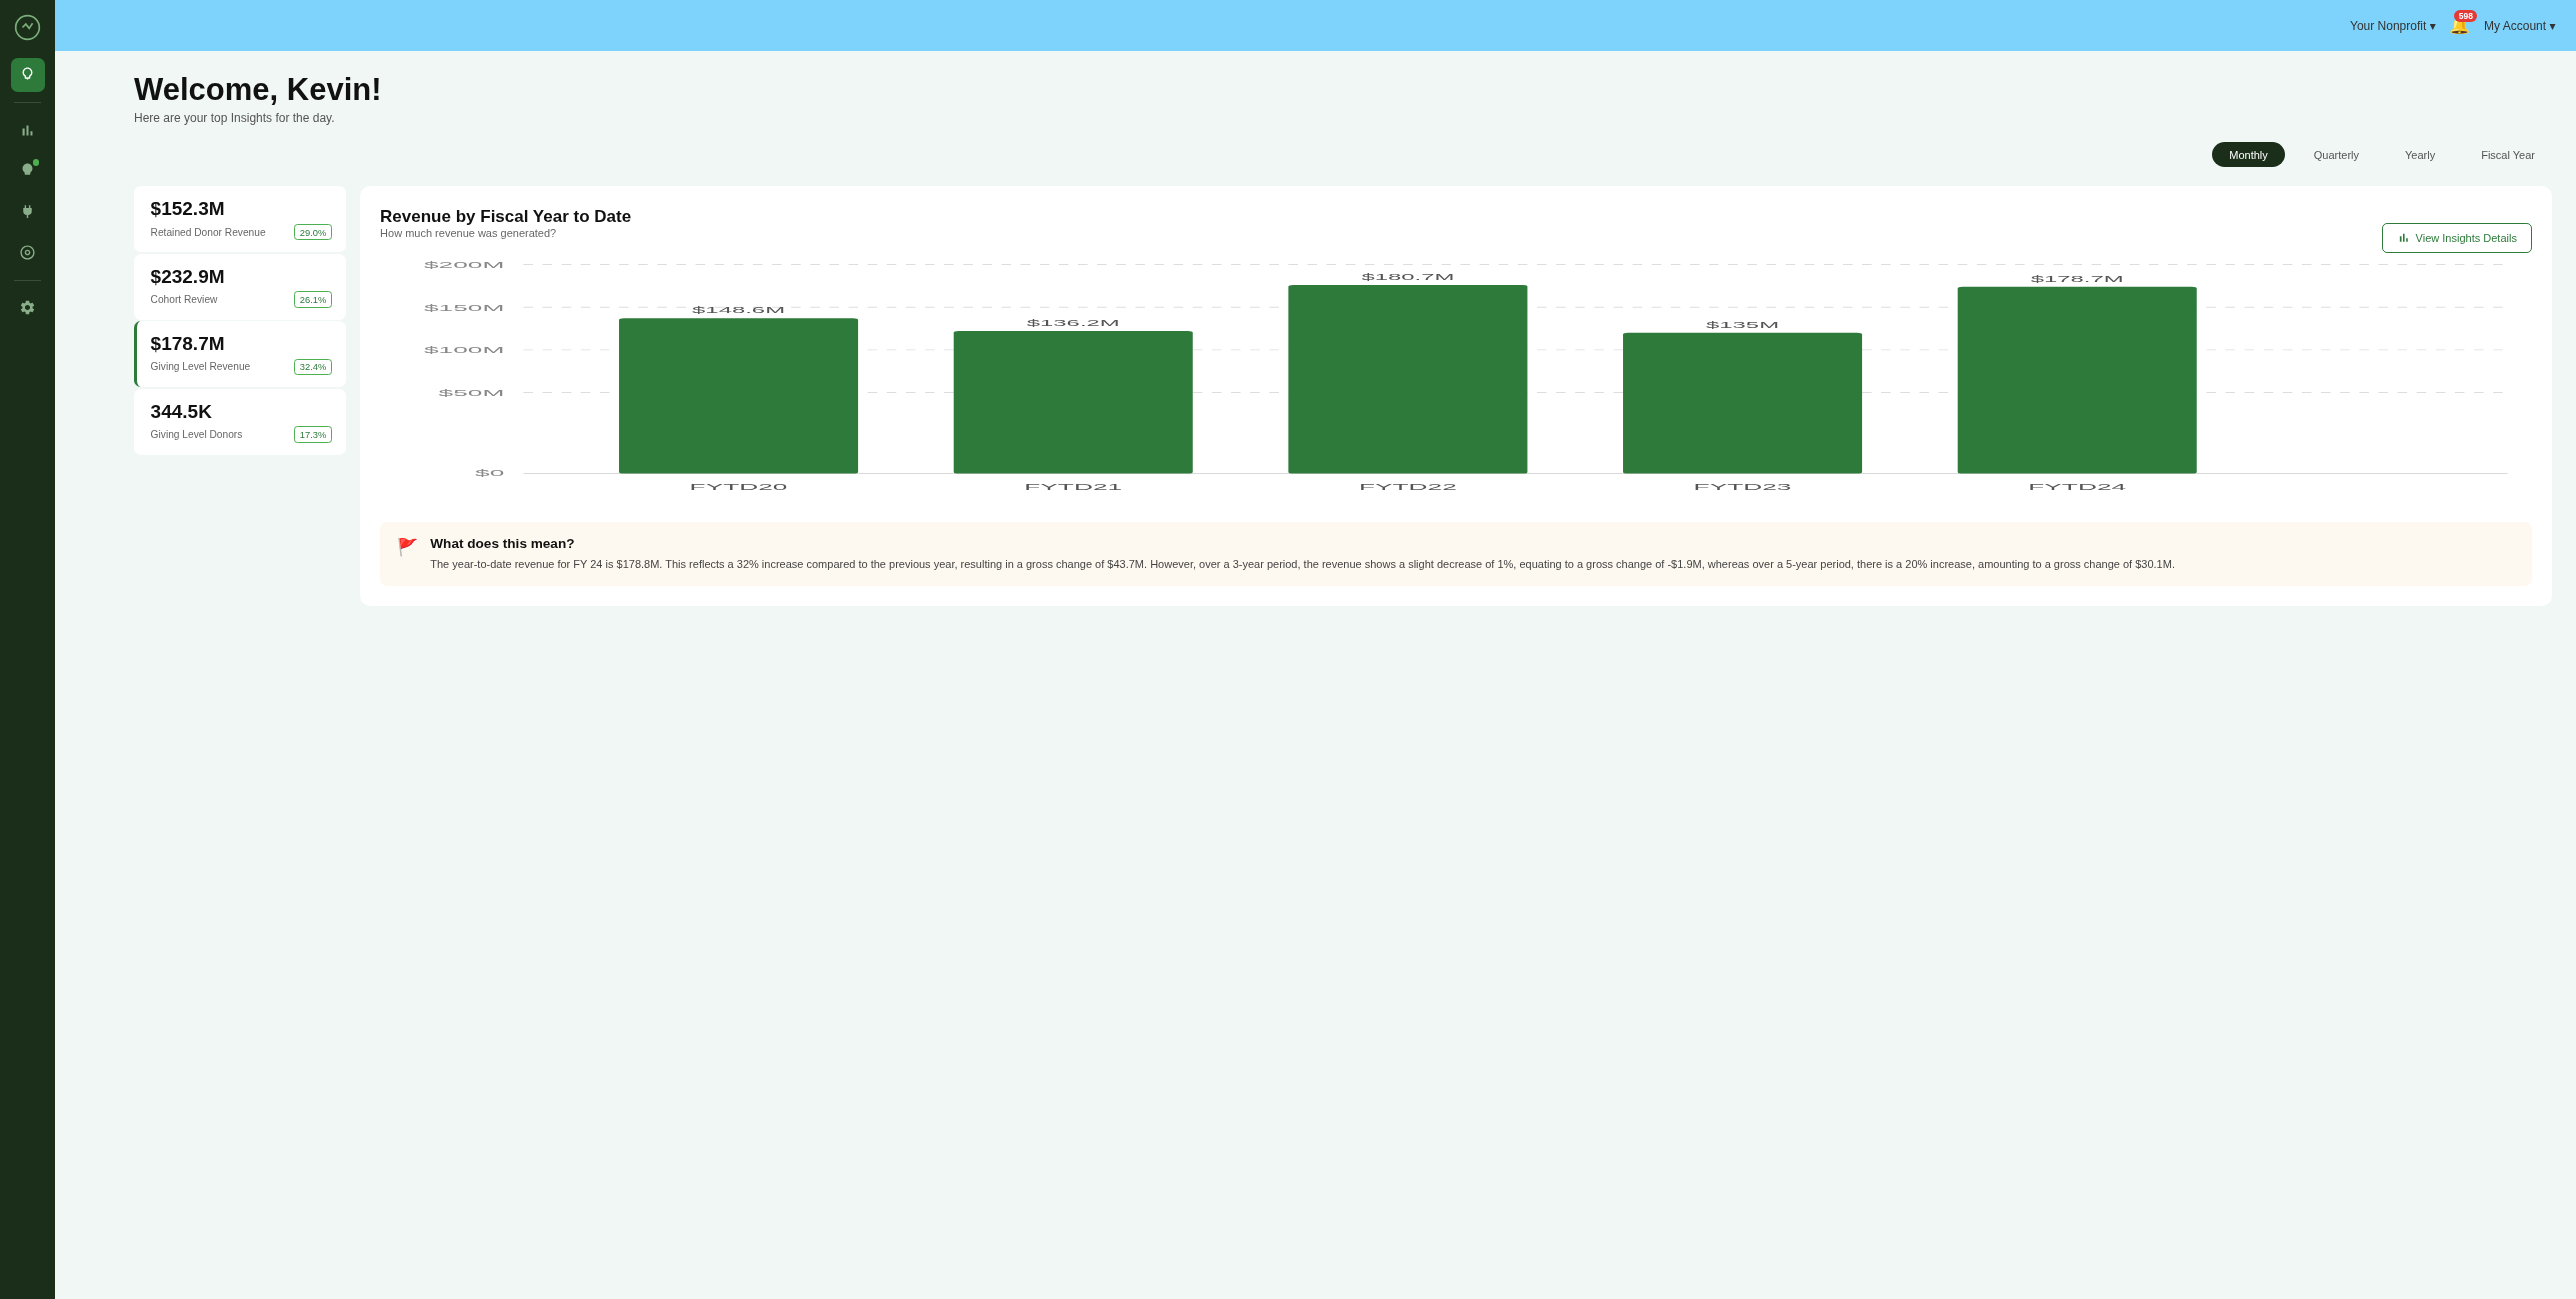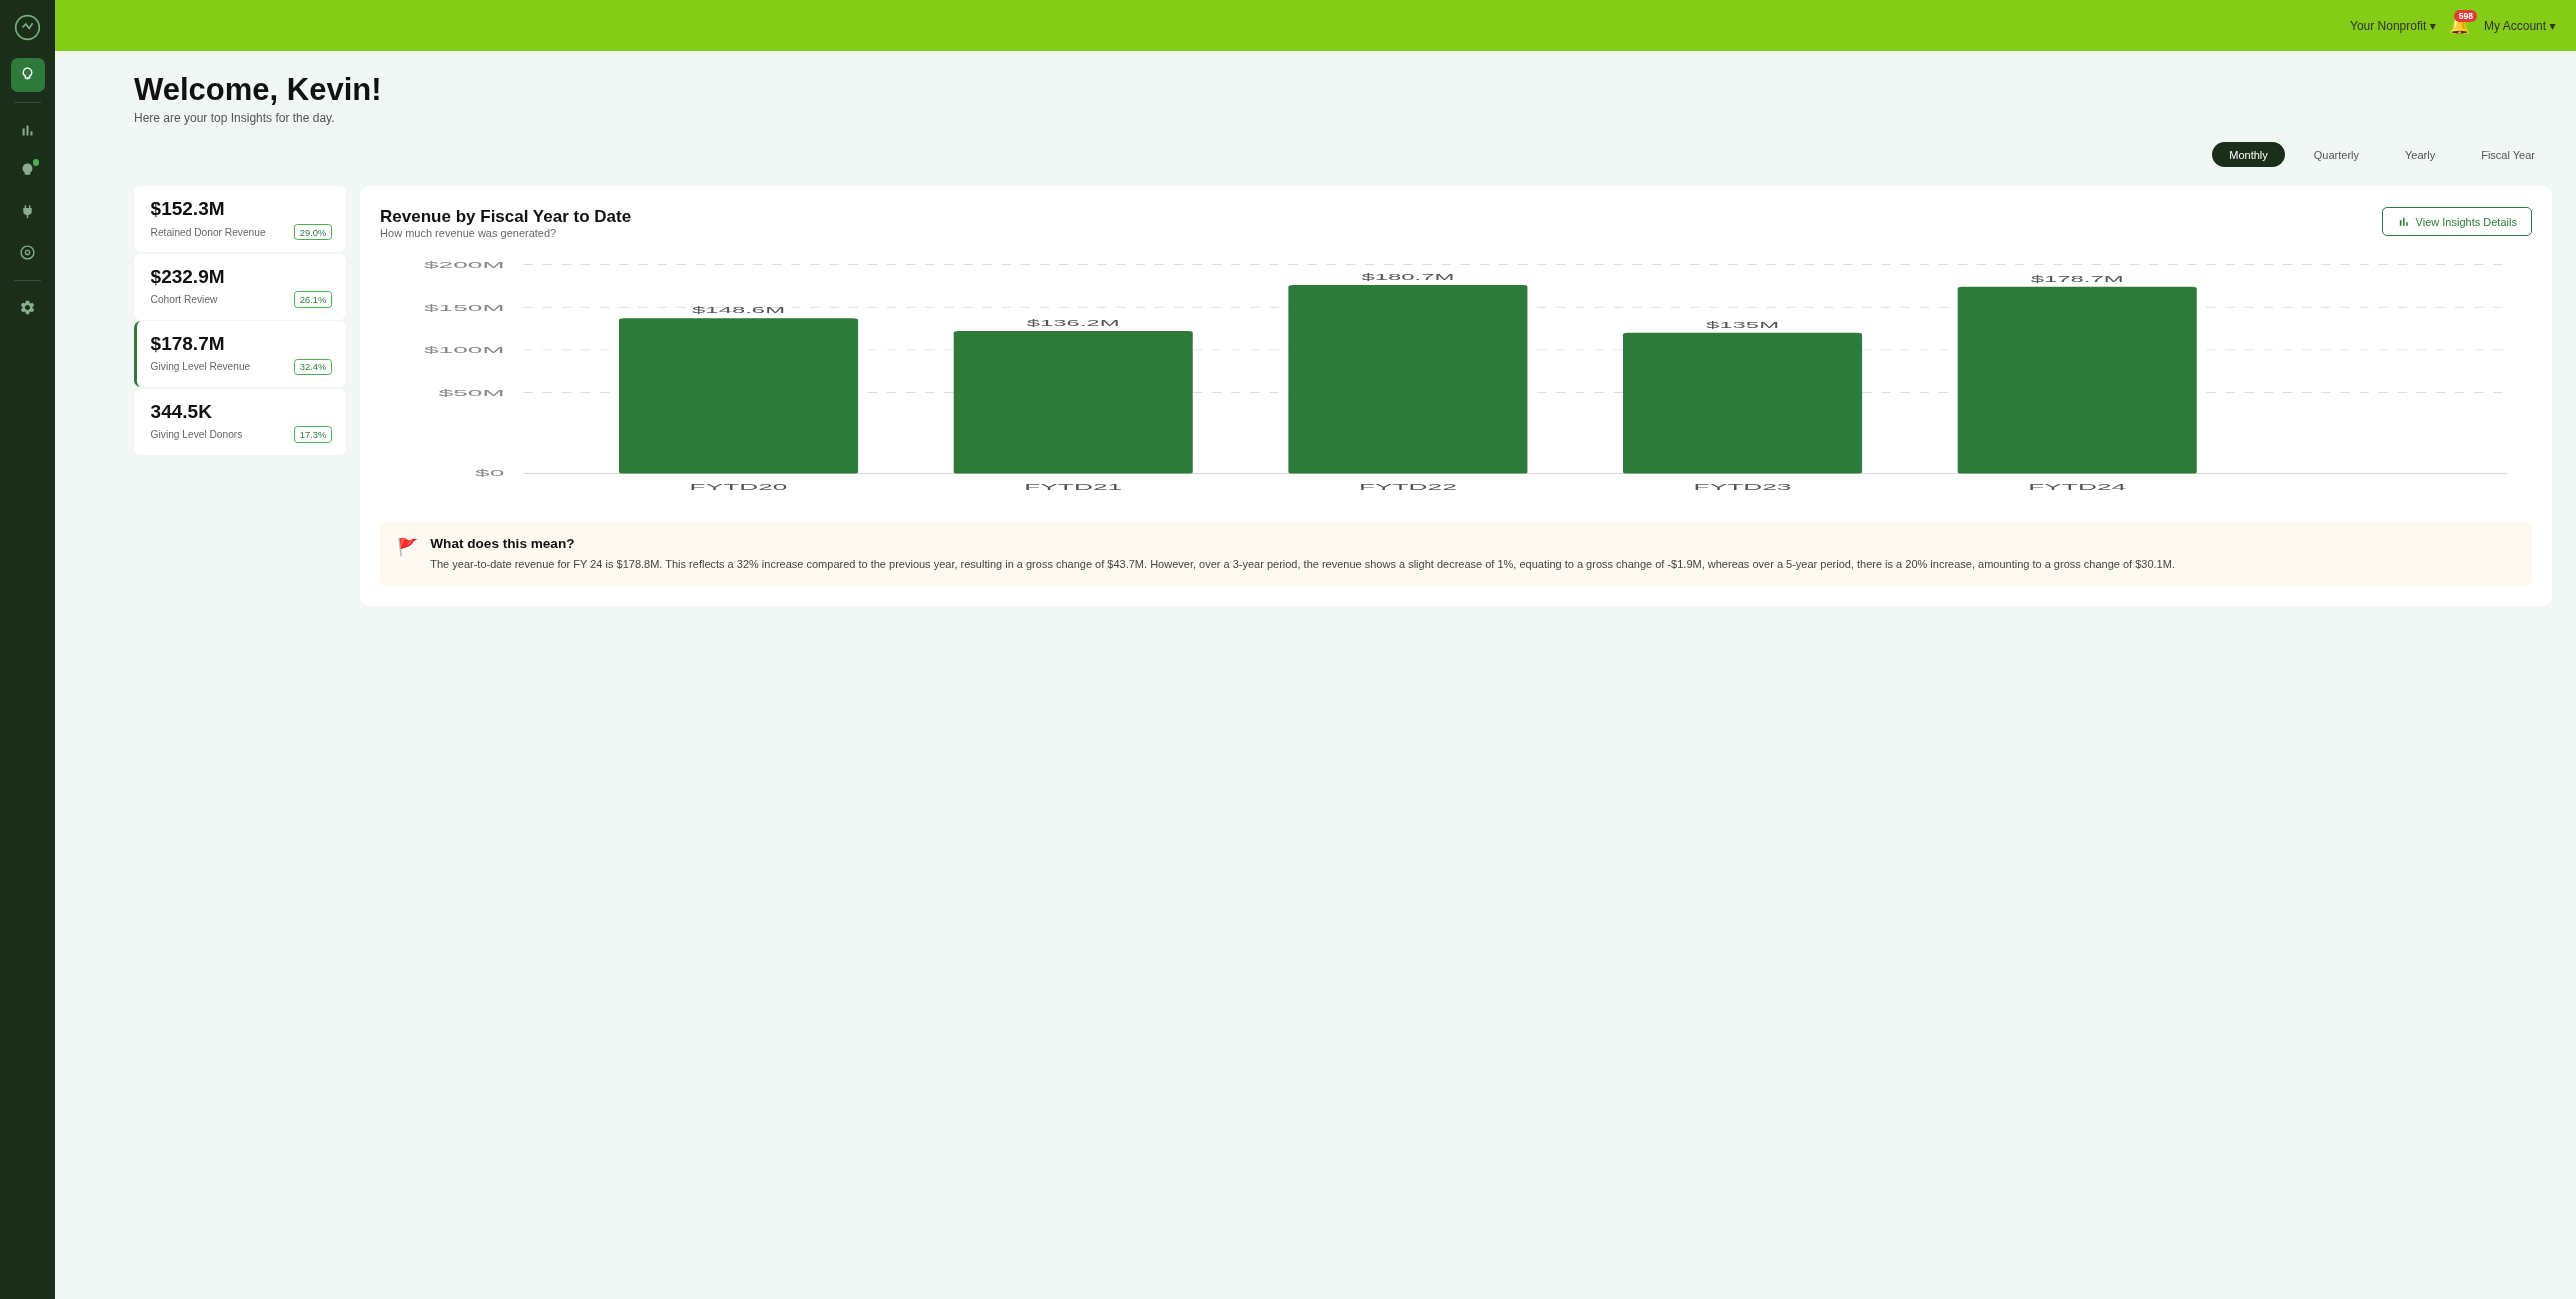--- a/index.html
+++ b/index.html
@@ -49,21 +49,21 @@
     .sidebar-icon-wrap {
       position: relative;
     }
 
     
     .topbar {
       position: absolute;
       top: 0; right: 0;
       width: calc(100% - 55px);
       height: 51px;
-      background: #84cc16;
+      background: #7dd3fc;
       display: flex;
       align-items: center;
       justify-content: flex-end;
       padding: 0 20.5px;
       gap: 13.6px;
       z-index: 10;
     }
     .topbar-org {
       display: flex; align-items: center; gap: 3.4px;
       font-size: 12px; color: #333; cursor: pointer;
@@ -188,21 +188,21 @@
     .chart-panel {
       flex: 1;
       background: #fff;
       border-radius: 10.2px;
       padding: 20.5px;
       min-width: 0;
     }
     .chart-header {
       display: flex;
       justify-content: space-between;
-      align-items: flex-start;
+      align-items: flex-end;
       margin-bottom: 3.4px;
     }
     .chart-title {
       font-size: 17px;
       font-weight: 700;
       color: #111;
     }
     .chart-subtitle {
       font-size: 11px;
       color: #666;

